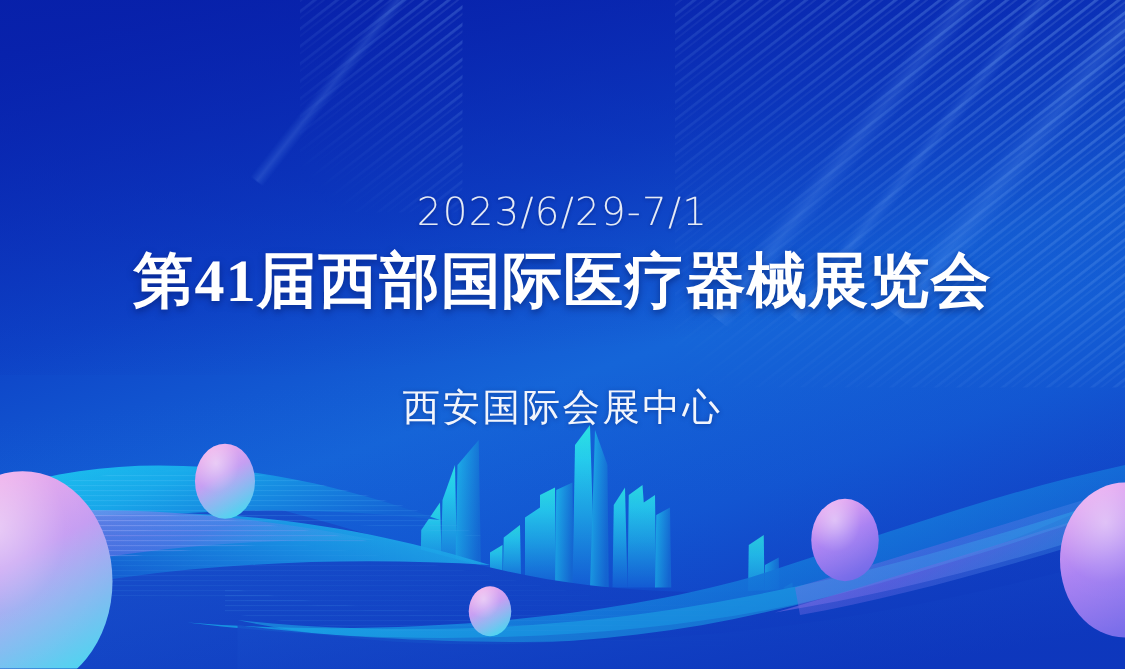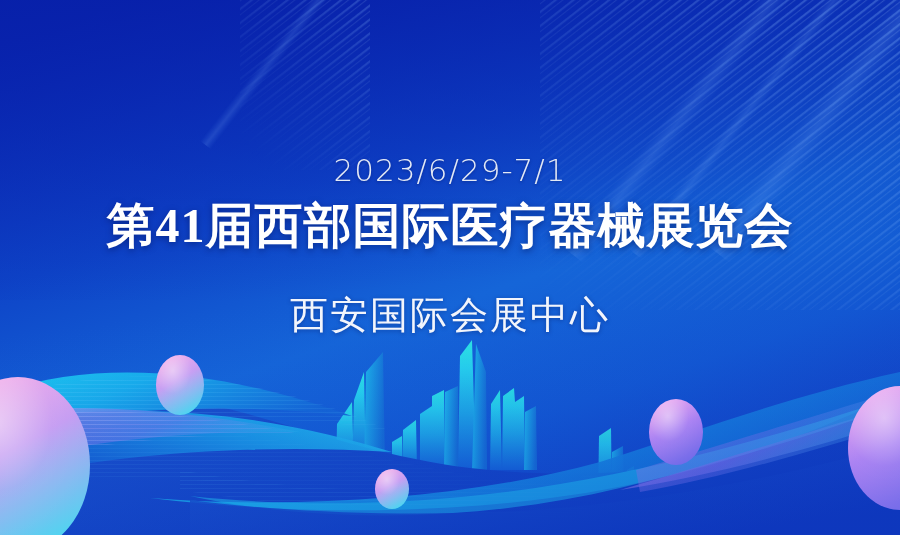--- a/index.html
+++ b/index.html
@@ -51,23 +51,23 @@
     font-family: Liberation Serif, serif;
     font-size: 48px;
     font-weight: 700;
     letter-spacing: 1px;
     color: #ffffff;
     line-height: 1.08;
     white-space: nowrap;
     text-shadow: 0 2px 6px rgba(2, 18, 85, 0.5);
   }
   #event-venue {
-    margin-top: 12px;
+    margin-top: 28px;
     font-family: "DejaVu Sans", "Liberation Sans", sans-serif;
-    font-size: 38px;
+    font-size: 30px;
     font-weight: 400;
     letter-spacing: 2px;
     color: #f2f5fc;
     line-height: 1;
     text-shadow: 0 1px 4px rgba(2, 18, 85, 0.4);
   }
 </style>
 </head>
 <body>
 

